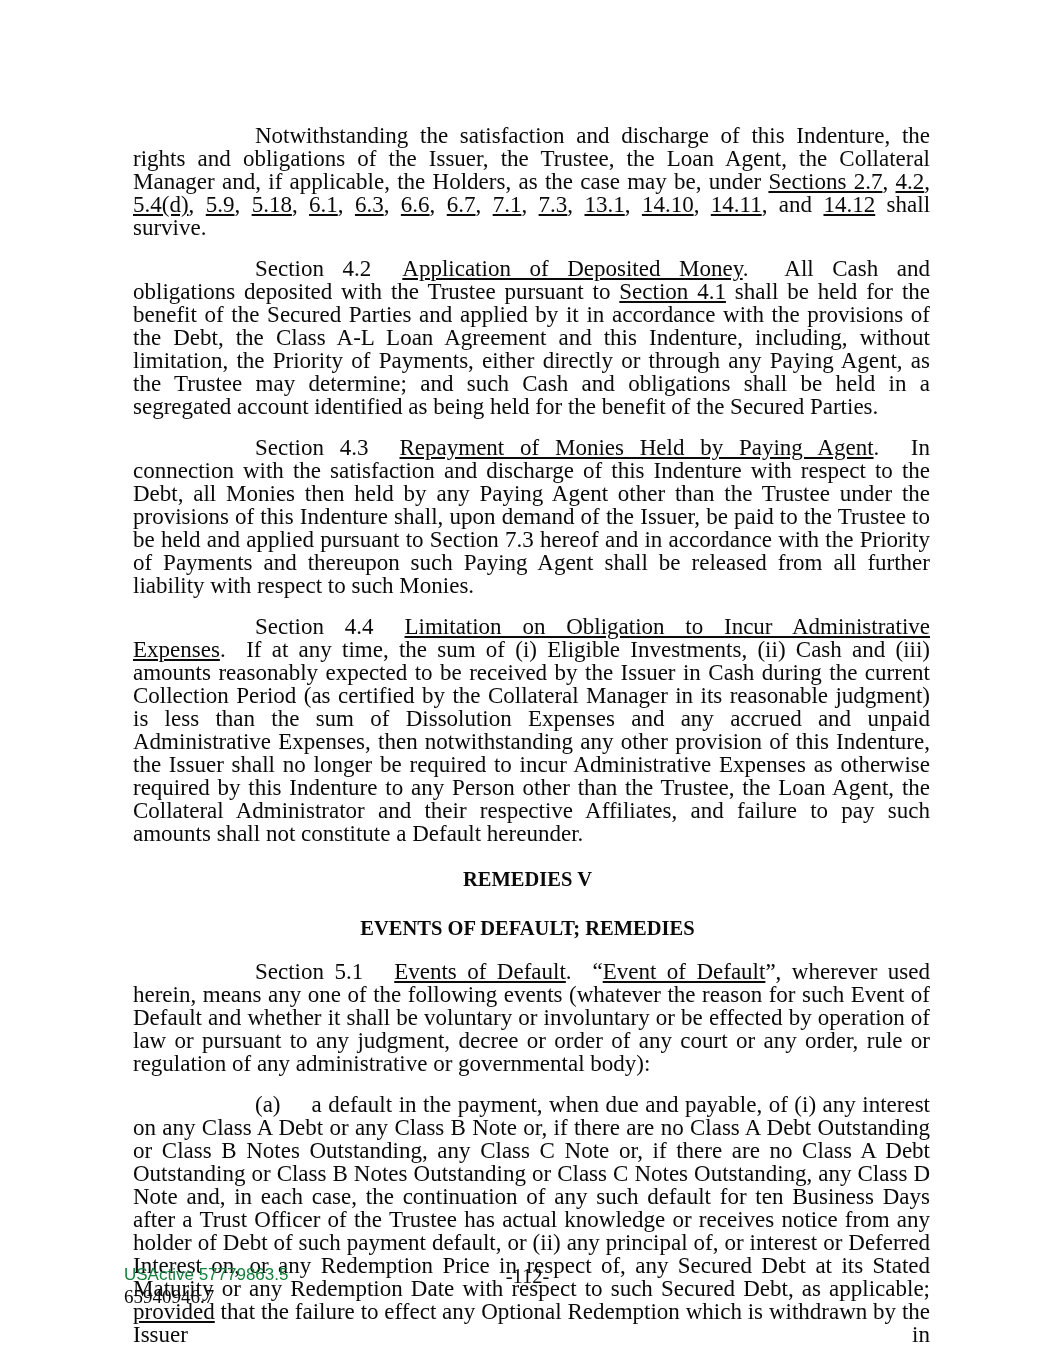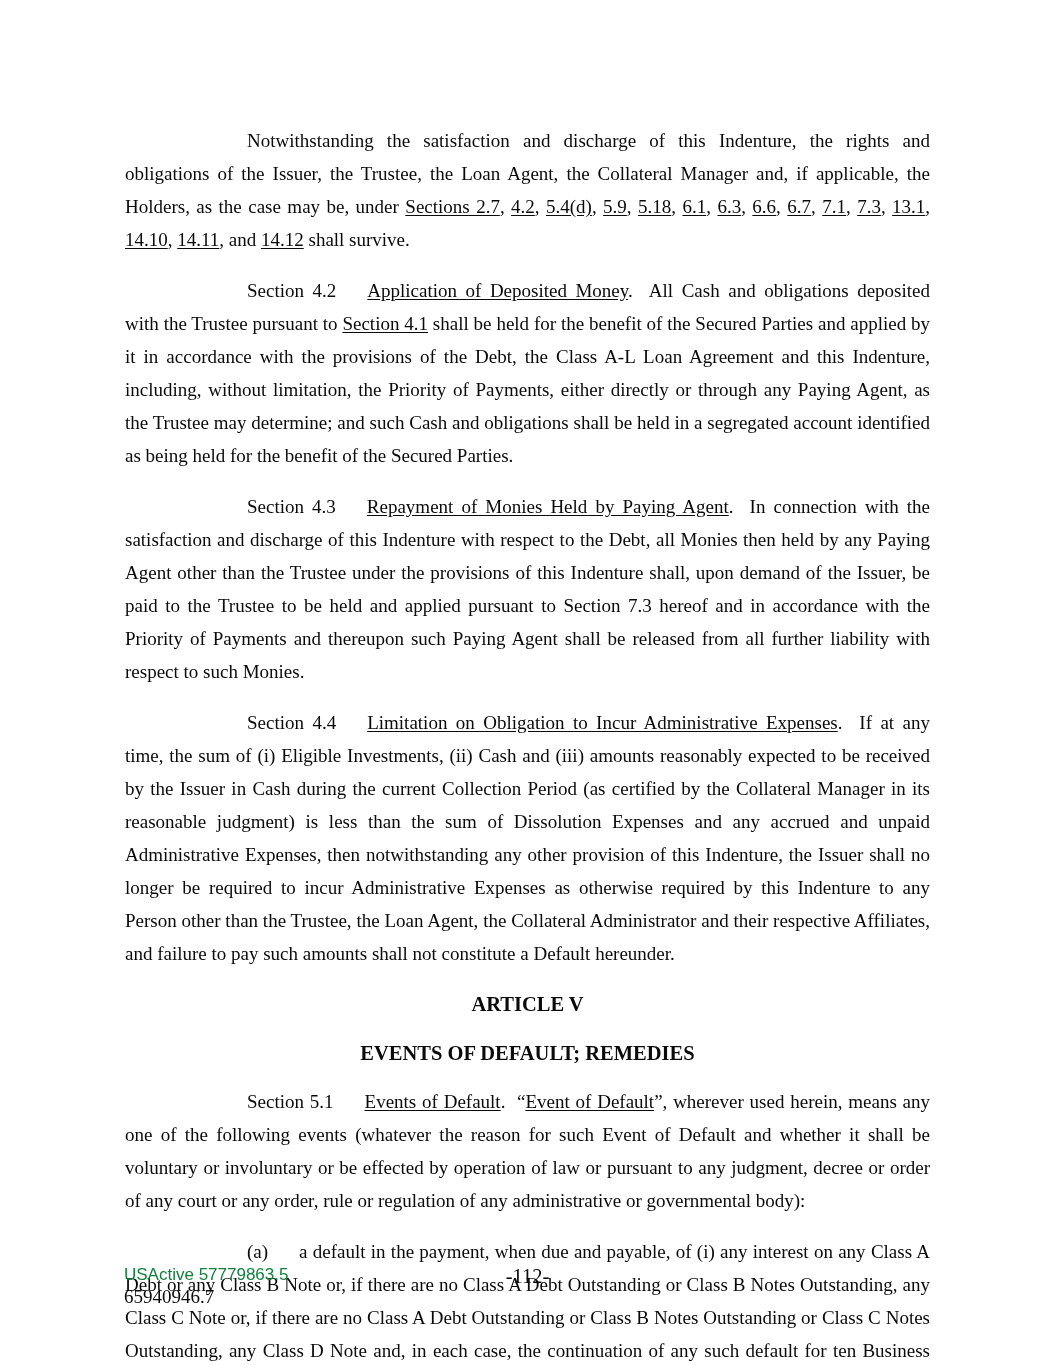--- a/index.html
+++ b/index.html
@@ -16,25 +16,25 @@
     font-family: "Liberation Serif", "DejaVu Serif", serif;
     overflow: hidden;
   }
   .content {
     position: absolute;
     left: 125px;
     top: 124px;
     width: 805px;
   }
   .para {
-    font-size: 19px;
-    line-height: 33px;
+    font-size: 23px;
+    line-height: 23px;
     text-align: justify;
     text-indent: 122px;
-    margin: 0 0 18px 0;
+    margin: 0 0 18px 8px;
   }
   .para.justify-last {
     text-align-last: justify;
   }
   .tab {
     display: inline-block;
     width: 31px;
   }
   .u {
     text-decoration: underline;
@@ -82,21 +82,21 @@
   <div class="content">
 
     <p class="para"><span>Notwithstanding the satisfaction and discharge of this Indenture, the rights and obligations of the Issuer, the Trustee, the Loan Agent, the Collateral Manager and, if applicable, the Holders, as the case may be, under </span><span class="u">Sections 2.7</span><span>, </span><span class="u">4.2</span><span>, </span><span class="u">5.4(d)</span><span>, </span><span class="u">5.9</span><span>, </span><span class="u">5.18</span><span>, </span><span class="u">6.1</span><span>, </span><span class="u">6.3</span><span>, </span><span class="u">6.6</span><span>, </span><span class="u">6.7</span><span>, </span><span class="u">7.1</span><span>, </span><span class="u">7.3</span><span>, </span><span class="u">13.1</span><span>, </span><span class="u">14.10</span><span>, </span><span class="u">14.11</span><span>, and </span><span class="u">14.12</span><span> shall survive.</span></p>
 
     <p class="para"><span>Section 4.2</span><span class="tab"></span><span class="u">Application of Deposited Money</span><span>.&nbsp; All Cash and obligations deposited with the Trustee pursuant to </span><span class="u">Section 4.1</span><span> shall be held for the benefit of the Secured Parties and applied by it in accordance with the provisions of the Debt, the Class A-L Loan Agreement and this Indenture, including, without limitation, the Priority of Payments, either directly or through any Paying Agent, as the Trustee may determine; and such Cash and obligations shall be held in a segregated account identified as being held for the benefit of the Secured Parties.</span></p>
 
     <p class="para"><span>Section 4.3</span><span class="tab"></span><span class="u">Repayment of Monies Held by Paying Agent</span><span>.&nbsp; In connection with the satisfaction and discharge of this Indenture with respect to the Debt, all Monies then held by any Paying Agent other than the Trustee under the provisions of this Indenture shall, upon demand of the Issuer, be paid to the Trustee to be held and applied pursuant to Section 7.3 hereof and in accordance with the Priority of Payments and thereupon such Paying Agent shall be released from all further liability with respect to such Monies.</span></p>
 
     <p class="para"><span>Section 4.4</span><span class="tab"></span><span class="u">Limitation on Obligation to Incur Administrative Expenses</span><span>.&nbsp; If at any time, the sum of (i) Eligible Investments, (ii) Cash and (iii) amounts reasonably expected to be received by the Issuer in Cash during the current Collection Period (as certified by the Collateral Manager in its reasonable judgment) is less than the sum of Dissolution Expenses and any accrued and unpaid Administrative Expenses, then notwithstanding any other provision of this Indenture, the Issuer shall no longer be required to incur Administrative Expenses as otherwise required by this Indenture to any Person other than the Trustee, the Loan Agent, the Collateral Administrator and their respective Affiliates, and failure to pay such amounts shall not constitute a Default hereunder.</span></p>
 
-    <h2 class="heading">ARTICLE V</h2>
+    <h2 class="heading">REMEDIES V</h2>
 
     <h3 class="heading">EVENTS OF DEFAULT; REMEDIES</h3>
 
     <p class="para"><span>Section 5.1</span><span class="tab"></span><span class="u">Events of Default</span><span>.&nbsp; “</span><span class="u">Event of Default</span><span>”, wherever used herein, means any one of the following events (whatever the reason for such Event of Default and whether it shall be voluntary or involuntary or be effected by operation of law or pursuant to any judgment, decree or order of any court or any order, rule or regulation of any administrative or governmental body):</span></p>
 
     <p class="para justify-last"><span>(a)</span><span class="tab"></span><span>a default in the payment, when due and payable, of (i) any interest on any Class A Debt or any Class B Note or, if there are no Class A Debt Outstanding or Class B Notes Outstanding, any Class C Note or, if there are no Class A Debt Outstanding or Class B Notes Outstanding or Class C Notes Outstanding, any Class D Note and, in each case, the continuation of any such default for ten Business Days after a Trust Officer of the Trustee has actual knowledge or receives notice from any holder of Debt of such payment default, or (ii) any principal of, or interest or Deferred Interest on, or any Redemption Price in respect of, any Secured Debt at its Stated Maturity or any Redemption Date with respect to such Secured Debt, as applicable; </span><span class="u">provided</span><span> that the failure to effect any Optional Redemption which is withdrawn by the Issuer in</span></p>
 
   </div>
 
   <div class="footer-id1">USActive 57779863.5</div>

